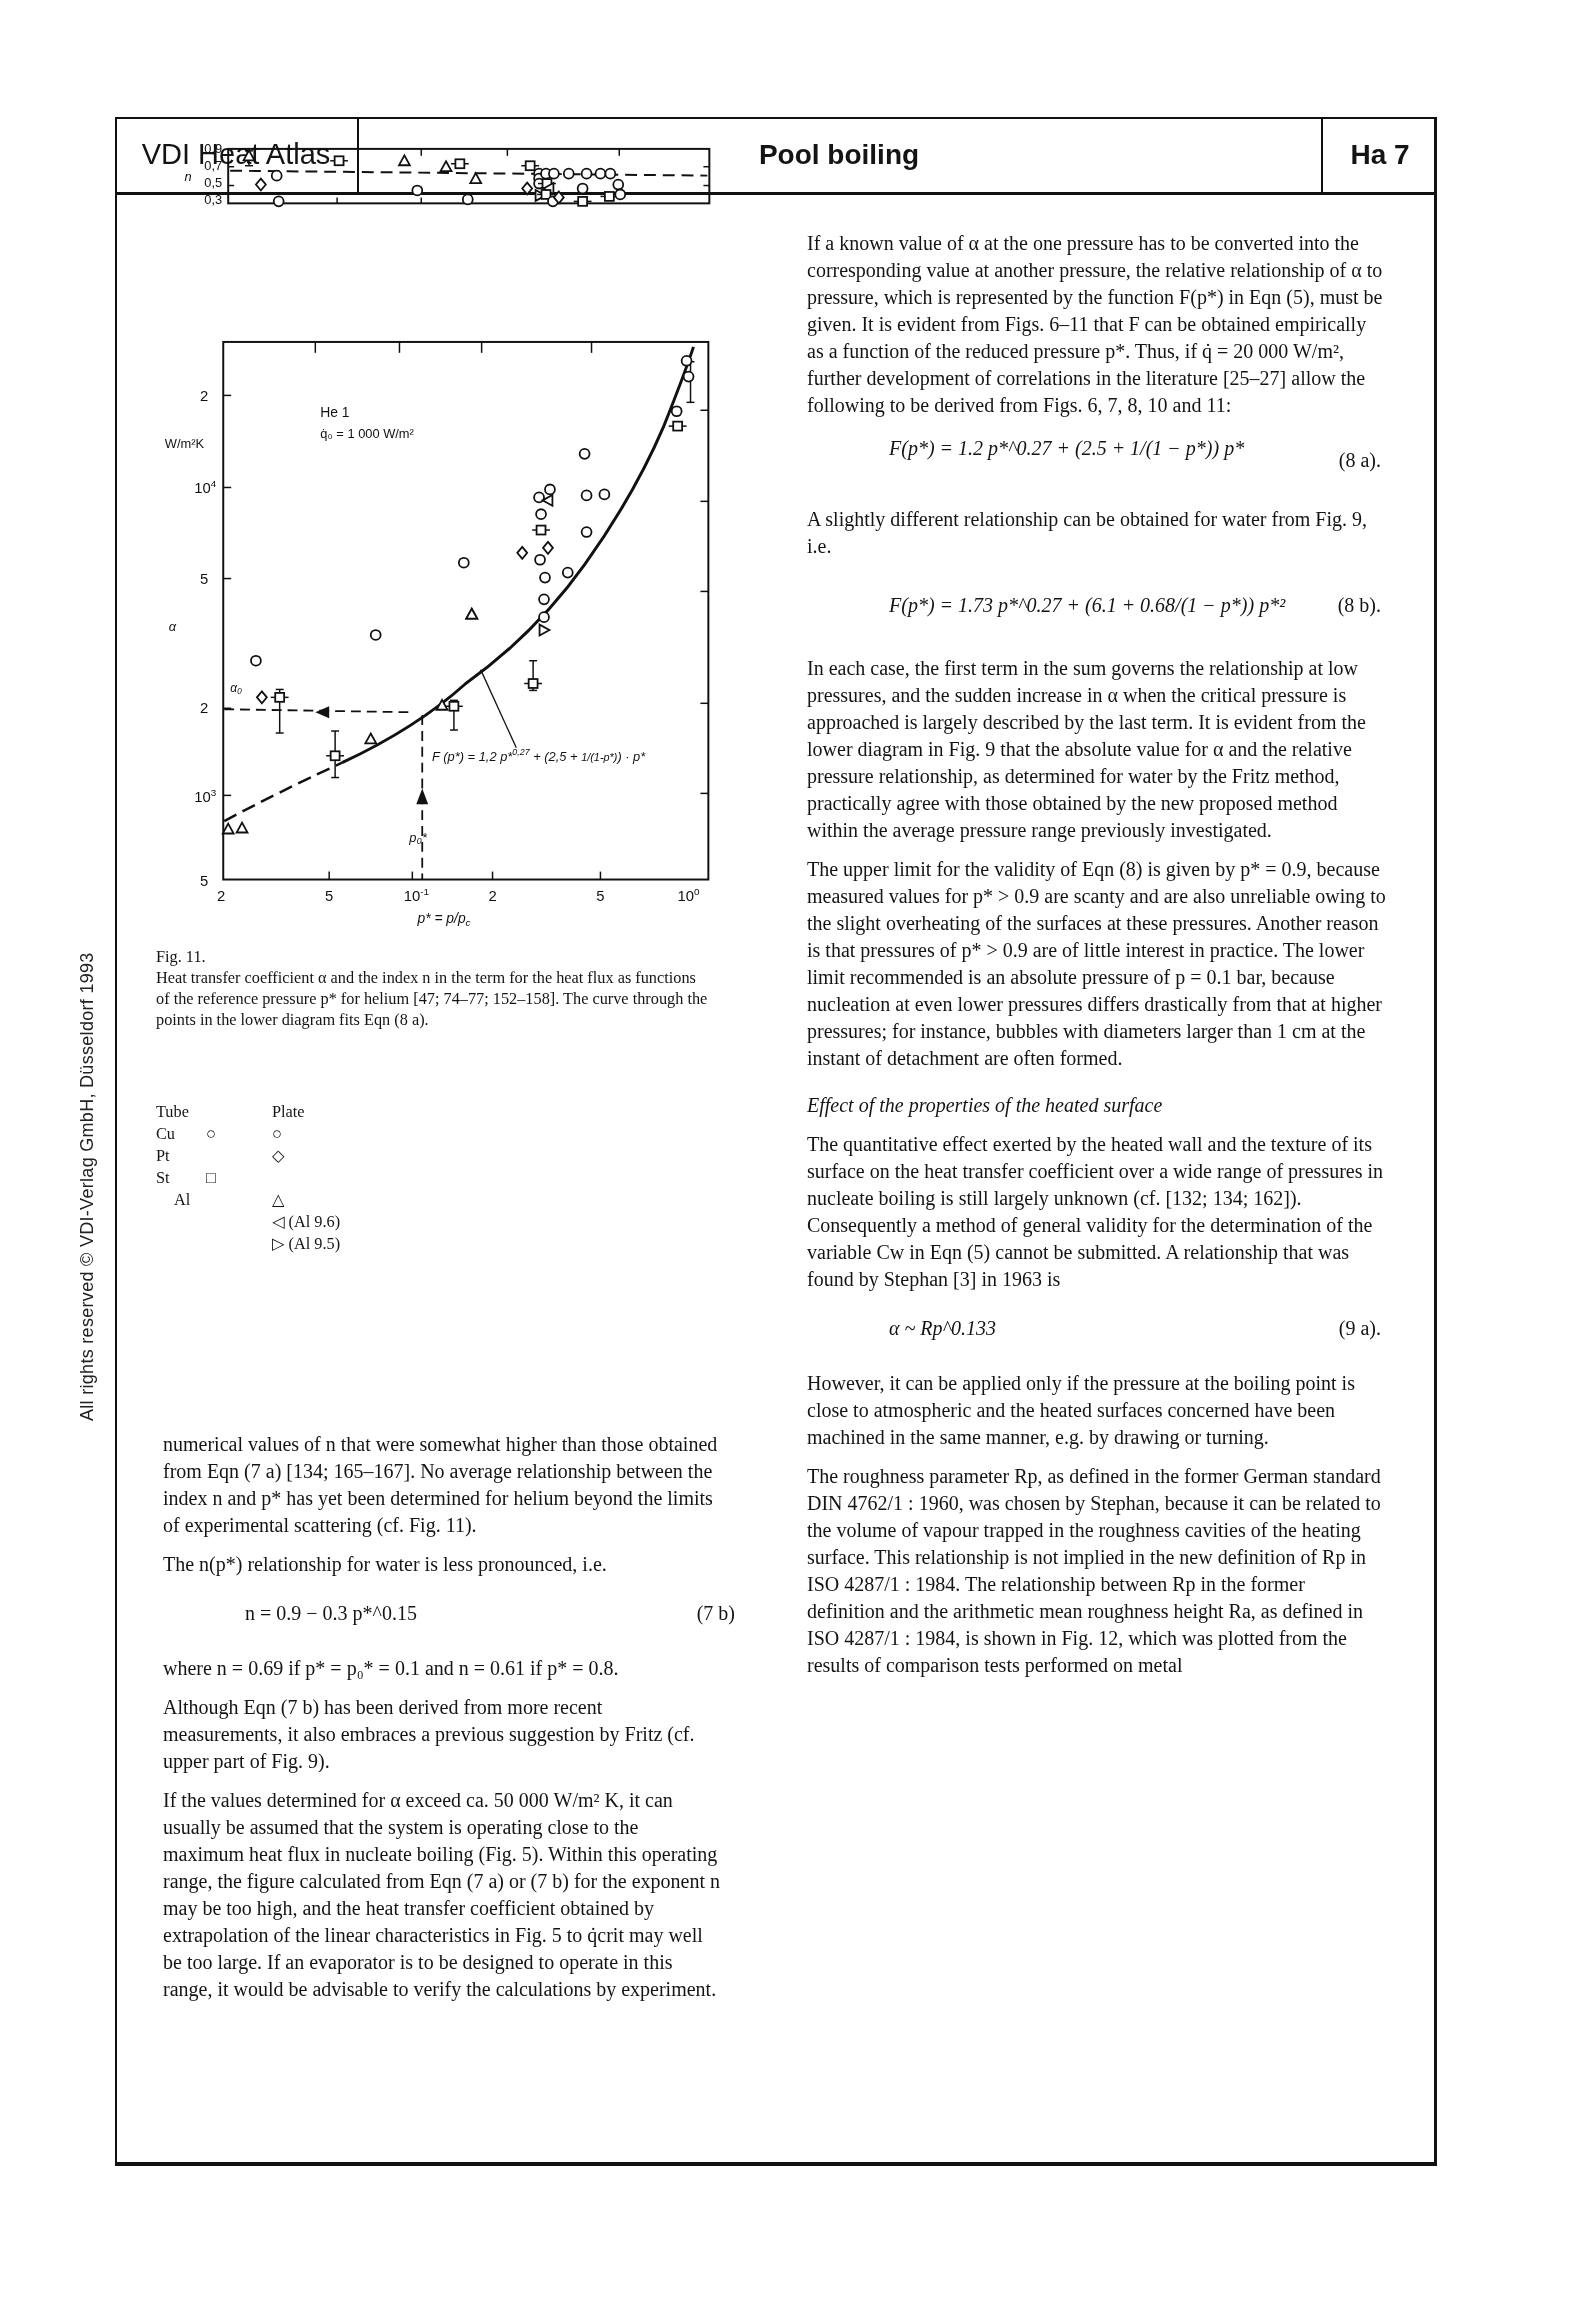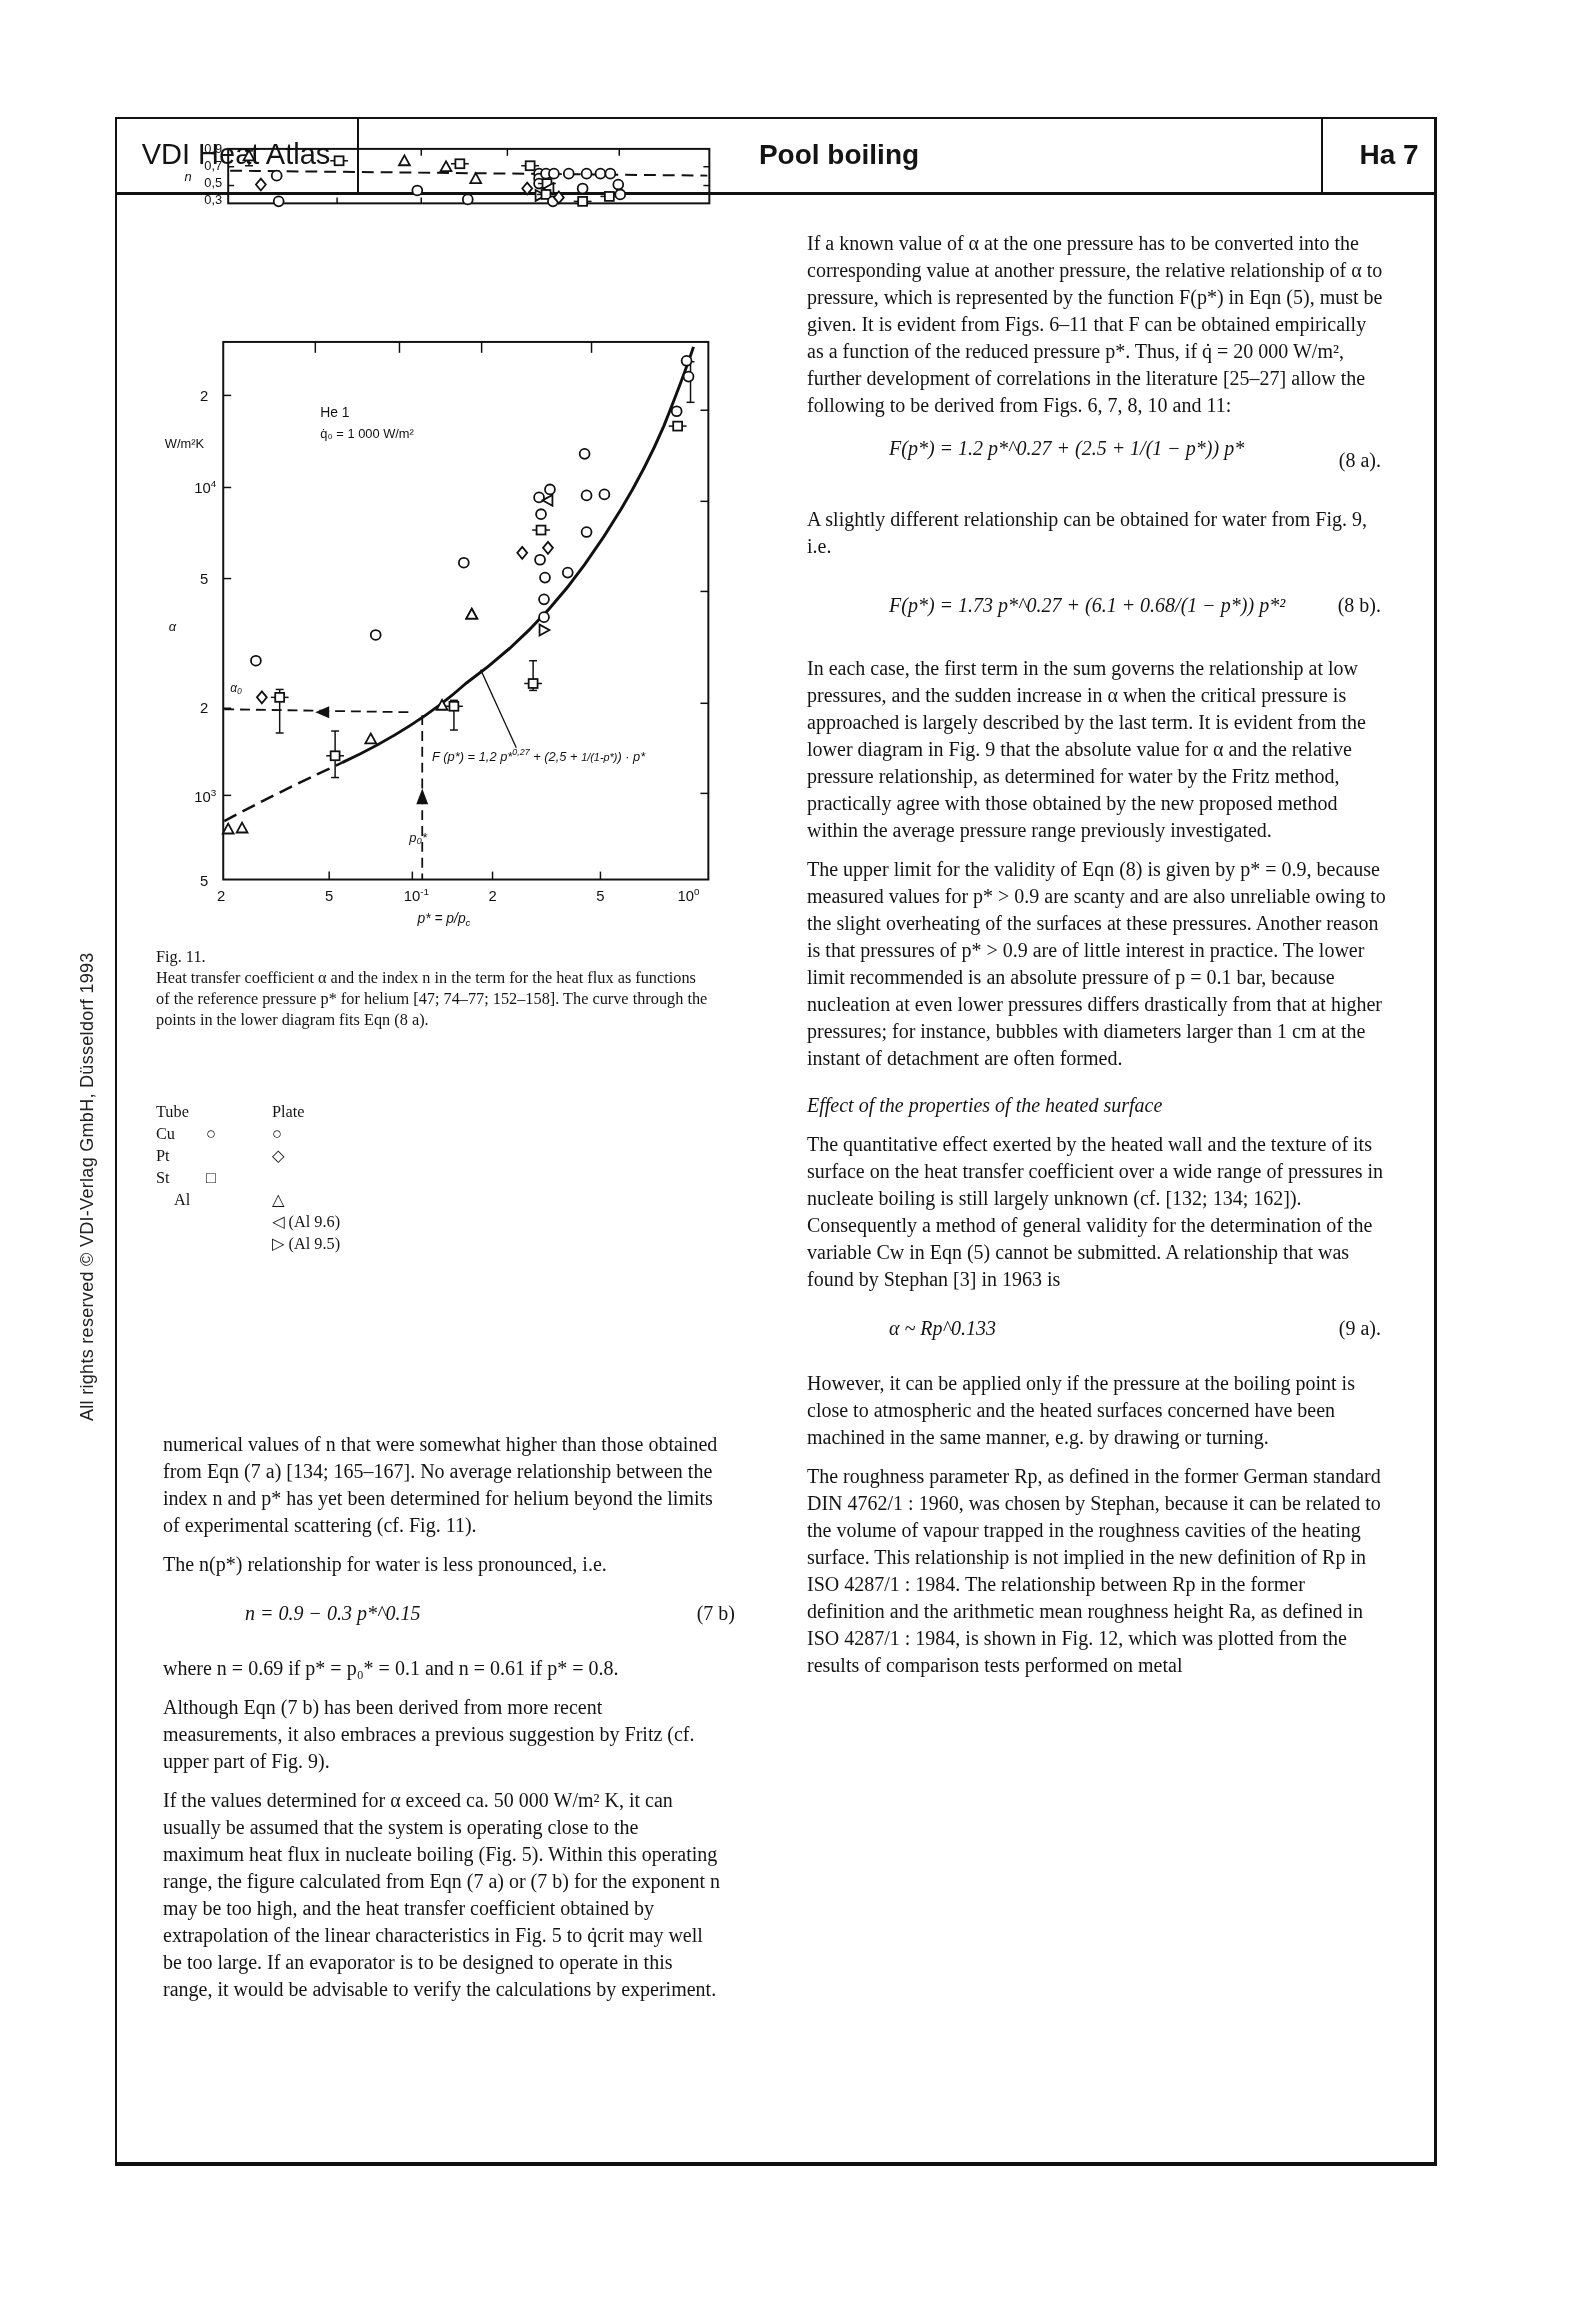--- a/index.html
+++ b/index.html
@@ -5,21 +5,21 @@
   html, body { margin: 0; padding: 0; background: #ffffff; }
   body { width: 1571px; height: 2315px; position: relative; overflow: hidden;
          font-family: "Liberation Serif", "DejaVu Serif", serif; color: #141414; }
   .page-frame { position: absolute; left: 115px; top: 117px; width: 1317px; height: 2043px;
                 border-left: 2px solid #111; border-right: 3px solid #111; border-bottom: 4px solid #111; border-top: 2px solid #111; }
   .header { position: absolute; left: 115px; top: 117px; width: 1320px; height: 75px; border-bottom: 3px solid #111; }
   .hdr-cell { position: absolute; top: 0; height: 75px; display: flex; align-items: center;
               font-family: "Liberation Sans", "DejaVu Sans", sans-serif; }
   .hdr-left { left: 0; width: 242px; border-right: 2px solid #111; justify-content: center; font-size: 29px; }
   .hdr-center { left: 244px; width: 960px; justify-content: center; font-size: 28px; font-weight: bold; }
-  .hdr-right { left: 1206px; width: 114px; border-left: 2px solid #111; justify-content: center; font-size: 28px; font-weight: bold; padding-left: 9px; }
+  .hdr-right { left: 1206px; width: 114px; border-left: 2px solid #111; justify-content: center; font-size: 28px; font-weight: bold; }
   .sidebar-copyright { position: absolute; left: 77px; top: 1421px; transform-origin: left top; transform: rotate(-90deg);
                        white-space: nowrap; font-family: "Liberation Sans", "DejaVu Sans", sans-serif; font-size: 18px; color: #222; letter-spacing: 0.3px; }
   .col { position: absolute; font-size: 20px; line-height: 27px; }
   .col-left { left: 151px; width: 584px; }
   .col-right { left: 795px; width: 604px; }
   .col p { margin: 12px; }
   .caption { position: absolute; left: 156px; top: 946px; width: 554px; font-size: 16.3px; line-height: 21px; }
   .legend { position: absolute; left: 156px; top: 1101px; font-size: 16.3px; line-height: 22px; }
   .legend-row { position: relative; height: 22px; }
   .legend-row span { position: absolute; top: 0; white-space: nowrap; }
@@ -276,21 +276,21 @@
   </div>
   <div class="legend-row">
     <span style="left:116px">▷ (Al 9.5)</span>
   </div>
 </div>
 
 <div class="col col-left" style="top:1419px;">
   <p>numerical values of n that were somewhat higher than those obtained from Eqn (7 a) [134; 165–167]. No average relationship between the index n and p* has yet been determined for helium beyond the limits of experimental scattering (cf. Fig. 11).</p>
   <p style="margin-top:11px">The n(p*) relationship for water is less pronounced, i.e.</p>
   <div class="eq">
-    <span class="expr" style="font-style:italic">n = 0.9 − 0.3 p*^0.15</span>
+    <span class="expr" style="">n = 0.9 − 0.3 p*^0.15</span>
     <span class="num" style="right:0">(7 b)</span>
   </div>
   <p>where n = 0.69 if p* = p₀* = 0.1 and n = 0.61 if p* = 0.8.</p>
   <p style="margin-top:11px">Although Eqn (7 b) has been derived from more recent measurements, it also embraces a previous suggestion by Fritz (cf. upper part of Fig. 9).</p>
   <p style="margin-top:11px">If the values determined for α exceed ca. 50 000 W/m² K, it can usually be assumed that the system is operating close to the maximum heat flux in nucleate boiling (Fig. 5). Within this operating range, the figure calculated from Eqn (7 a) or (7 b) for the exponent n may be too high, and the heat transfer coefficient obtained by extrapolation of the linear characteristics in Fig. 5 to q̇crit may well be too large. If an evaporator is to be designed to operate in this range, it would be advisable to verify the calculations by experiment.</p>
 </div>
 
 <div class="col col-right" style="top:218px;">
   <p>If a known value of α at the one pressure has to be converted into the corresponding value at another pressure, the relative relationship of α to pressure, which is represented by the function F(p*) in Eqn (5), must be given. It is evident from Figs. 6–11 that F can be obtained empirically as a function of the reduced pressure p*. Thus, if q̇ = 20 000 W/m², further development of correlations in the literature [25–27] allow the following to be derived from Figs. 6, 7, 8, 10 and 11:</p>
   <div class="eq" style="height:63px">

